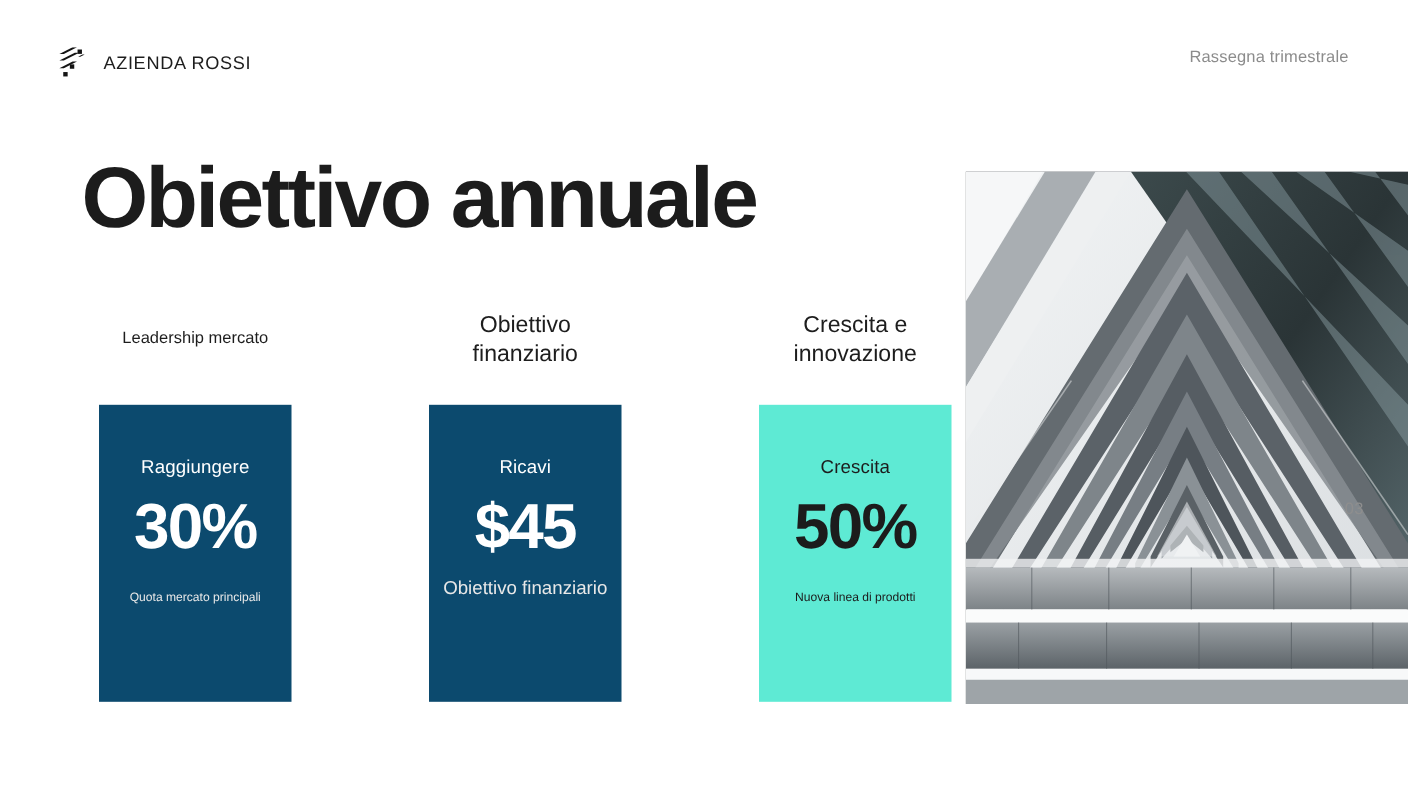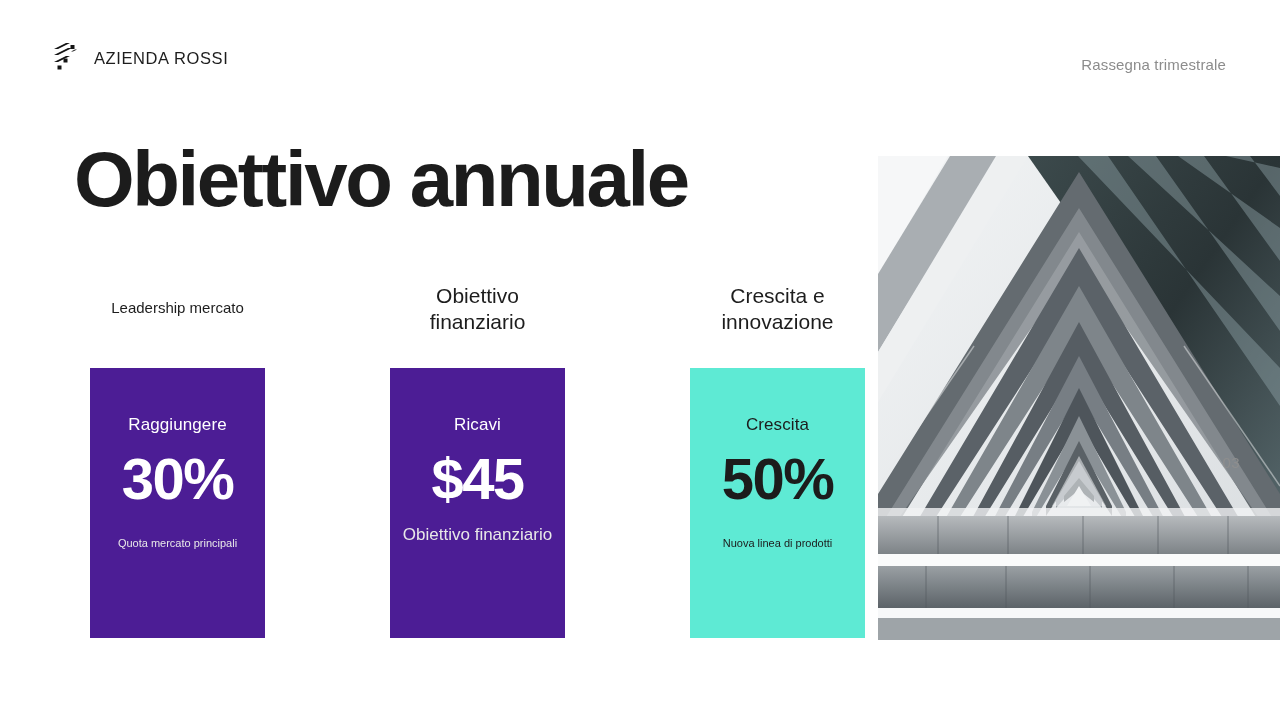--- a/index.html
+++ b/index.html
@@ -20,21 +20,21 @@
   .header-left {
     position:absolute; left:52px; top:43px;
     display:flex; align-items:center; gap:14px;
   }
   .logo-mark { width:28px; height:30px; display:block; flex:0 0 auto; }
   .brand-name {
     font-size:16.5px; letter-spacing:0.6px;
     color:#1d1d1d; font-weight:400; white-space:nowrap;
   }
   .header-right {
-    position:absolute; right:54px; top:56px;
+    position:absolute; right:54px; top:43px;
     font-size:15px; color:#8c8c8c; letter-spacing:0.15px;
     white-space:nowrap;
   }
 
   
   .slide-title {
     position:absolute; left:74px; top:133px;
     font-size:78px; line-height:92px;
     font-weight:700; letter-spacing:-2.4px;
     color:#1c1c1c; white-space:nowrap;
@@ -60,21 +60,21 @@
   .col-head.large { font-size:21px; line-height:26px; }
 
   .card {
     margin-top:23px;
     width:175px; height:270px;
     display:flex; flex-direction:column;
     align-items:center;
     padding:46px 12px 0 12px;
     text-align:center;
   }
-  .card.dark { background:#4c1d95; }
+  .card.dark { background:#0c4a6e; }
   .card.accent { background:#5eead4; }
 
   .card-label {
     font-size:17px; line-height:22px; font-weight:400;
     letter-spacing:0.1px;
   }
   .card-value {
     font-size:58px; line-height:64px; font-weight:700;
     letter-spacing:-1.6px; margin-top:11px;
   }

